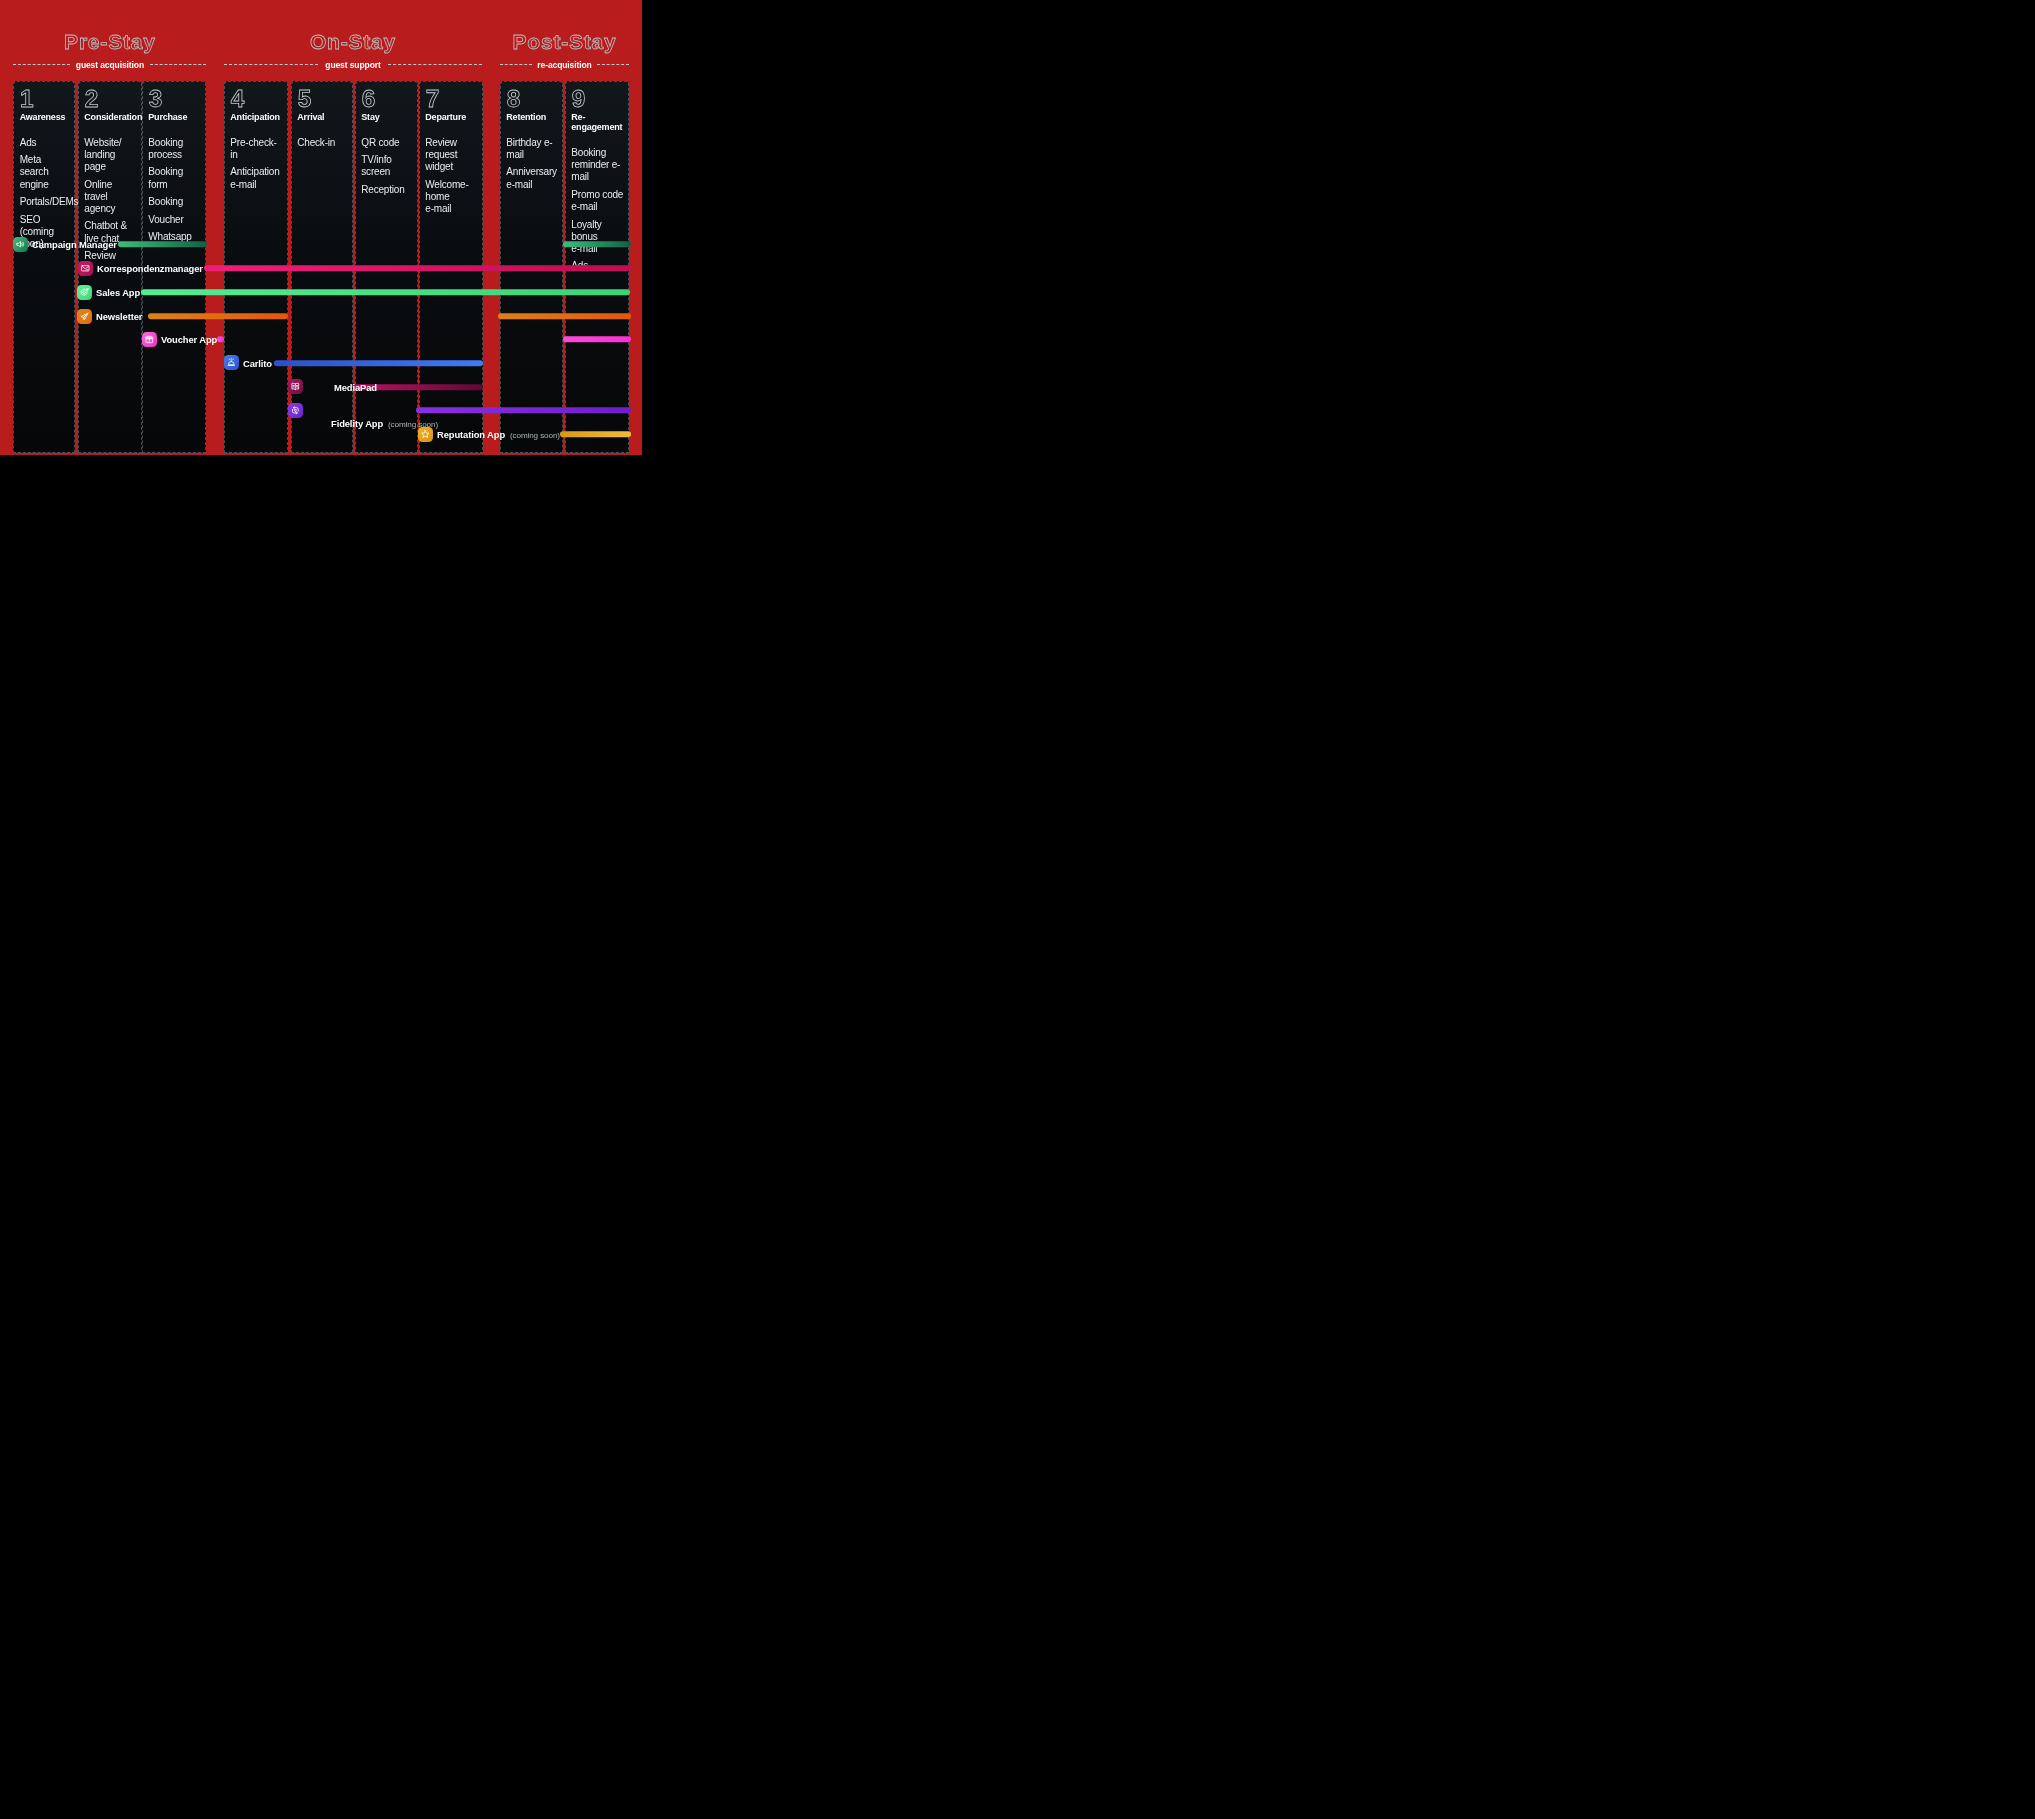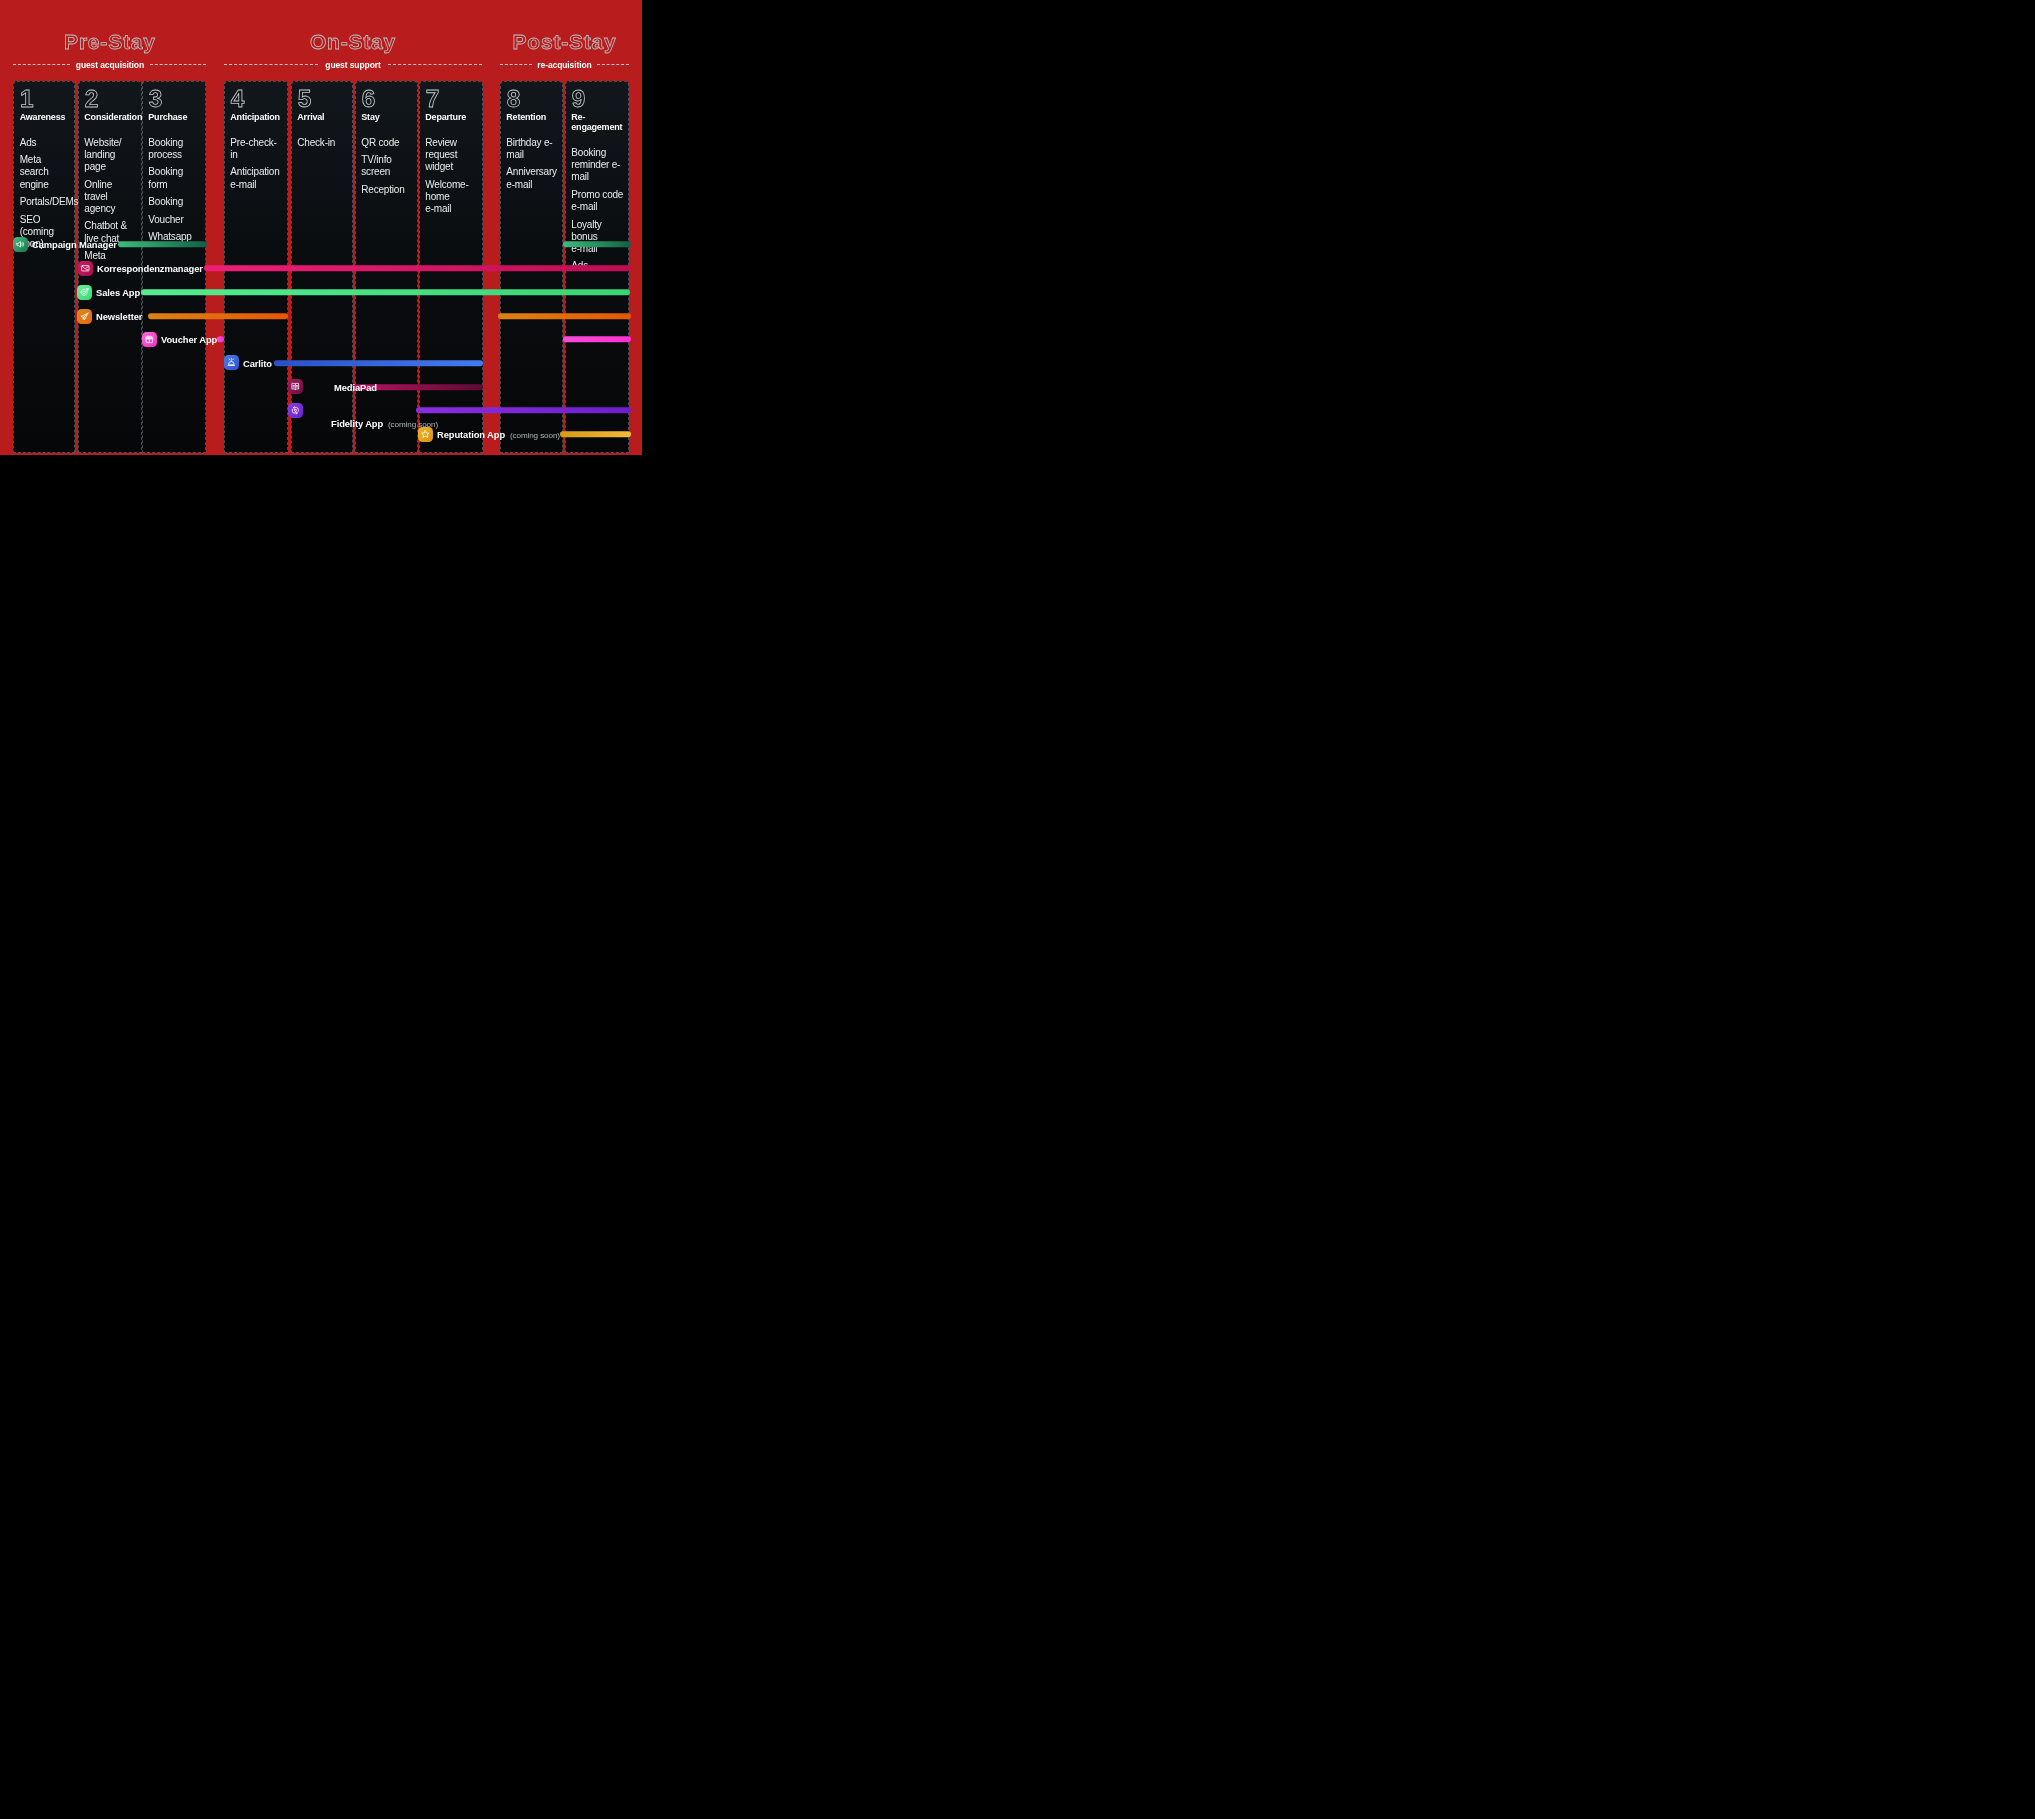--- a/index.html
+++ b/index.html
@@ -94,21 +94,21 @@
     </div>
     <div class="card" style="left: 78px; width: 64px;">
       <div class="colnum">2</div>
       <div class="coltitle">Consideration</div>
       <div class="colitem">Website/
 landing page</div>
       <div class="colitem">Online travel
 agency</div>
       <div class="colitem">Chatbot &amp;
 live chat</div>
-      <div class="colitem">Meta</div>
+      <div class="colitem">Review</div>
     </div>
     <div class="card" style="left: 142px; width: 64px;">
       <div class="colnum">3</div>
       <div class="coltitle">Purchase</div>
       <div class="colitem">Booking process</div>
       <div class="colitem">Booking form</div>
       <div class="colitem">Booking</div>
       <div class="colitem">Voucher</div>
       <div class="colitem">Whatsapp</div>
     </div>

